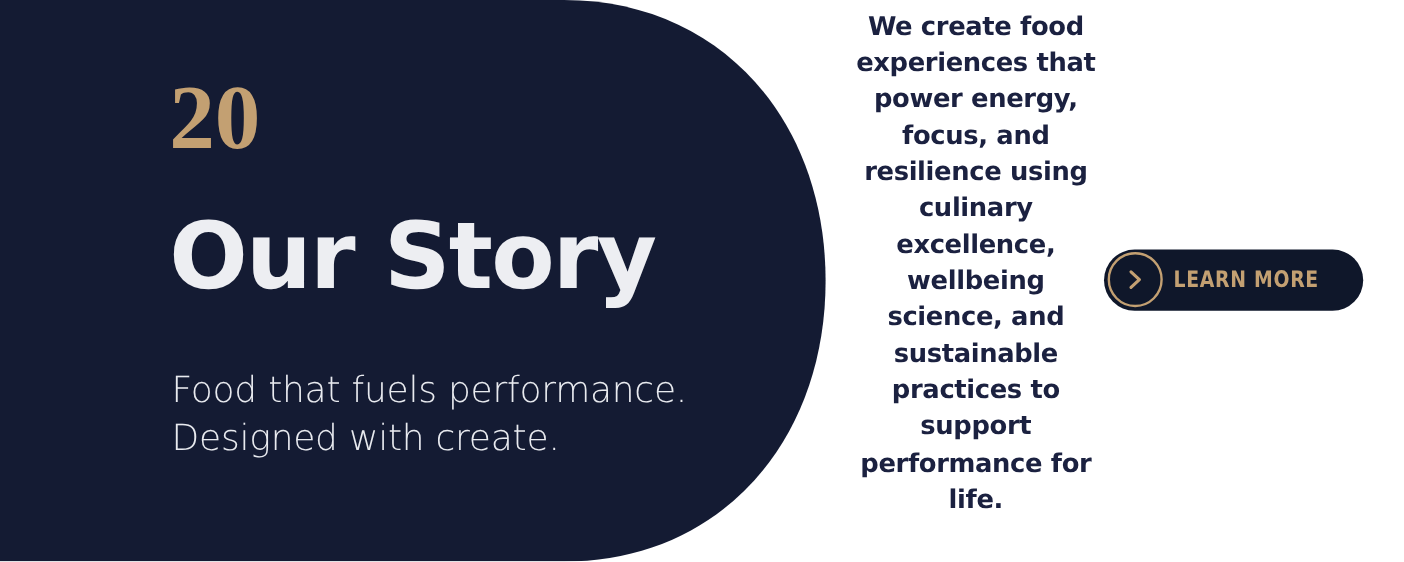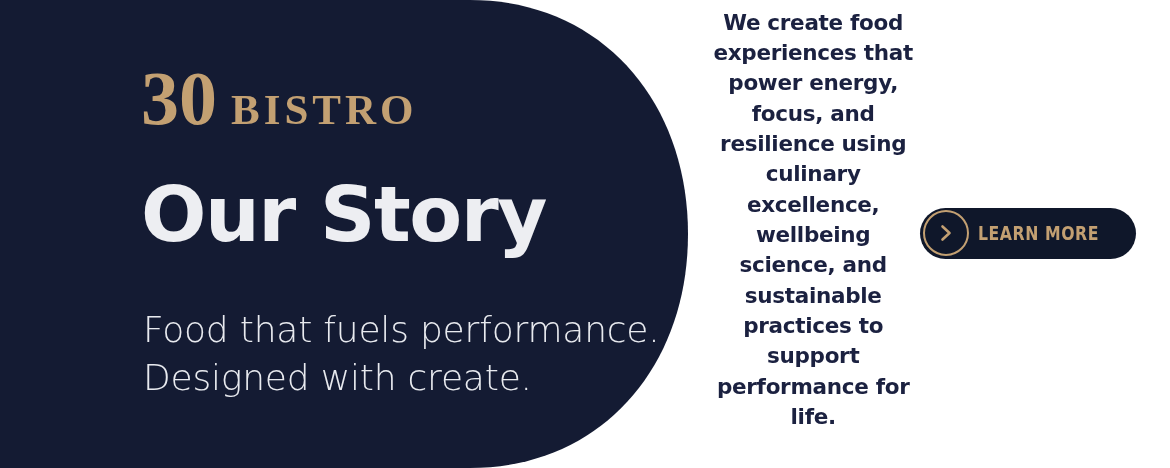--- a/index.html
+++ b/index.html
@@ -80,21 +80,21 @@
     white-space: nowrap;
   }
 
   .subhead {
     position: absolute;
     left: 143px;
     top: 306px;
     margin: 0;
     font-family: "DejaVu Sans", "Liberation Sans", sans-serif;
     font-weight: 300;
-    font-size: 36px;
+    font-size: 30px;
     line-height: 1.33;
     letter-spacing: -0.2px;
     color: #e8eaef;
   }
   .subhead .line { display: block; white-space: nowrap; }
 
   
   .right-col {
     position: absolute;
     left: 706px;
@@ -167,22 +167,21 @@
 
   <div class="blob-layer">
     <svg viewBox="0 0 1170 468" xmlns="http://www.w3.org/2000/svg" aria-hidden="true">
       <path d="M0,0 L470,0 C600,0 688,100 688,234 C688,368 600,468 470,468 L0,468 Z" fill="#141b33"></path>
     </svg>
   </div>
 
   <div class="left-col">
 
     <div class="brand">
-      <span class="brand-num">30</span>
-      <span class="brand-word">BISTRO</span>
+      <span class="brand-num">20</span>
     </div>
 
     <h1 class="headline">Our Story</h1>
 
     <p class="subhead">
       <span class="line">Food that fuels performance.</span>
       <span class="line">Designed with create.</span>
     </p>
 
   </div>

